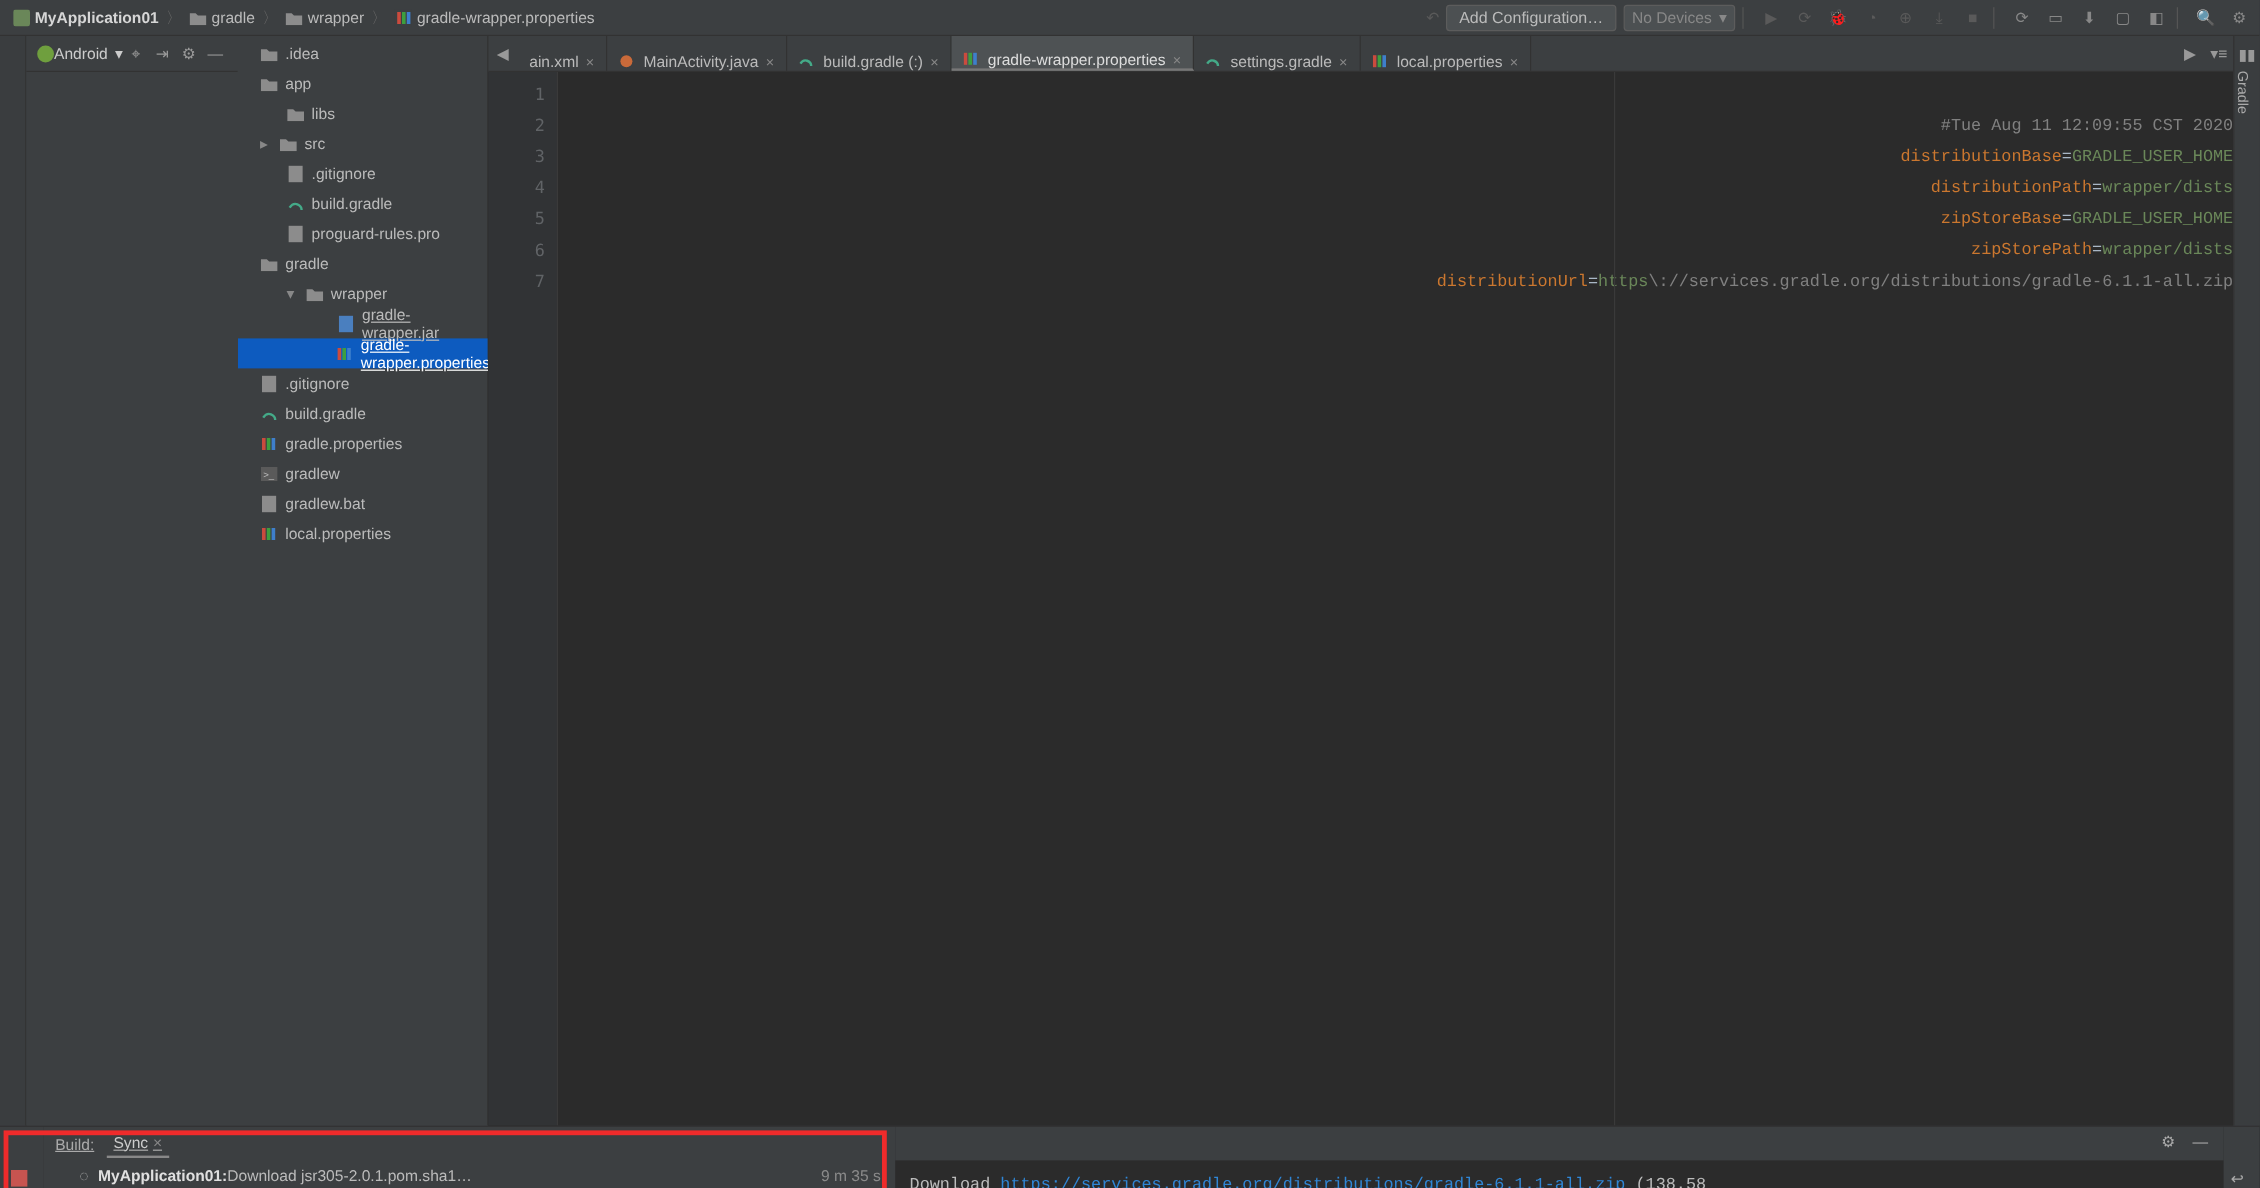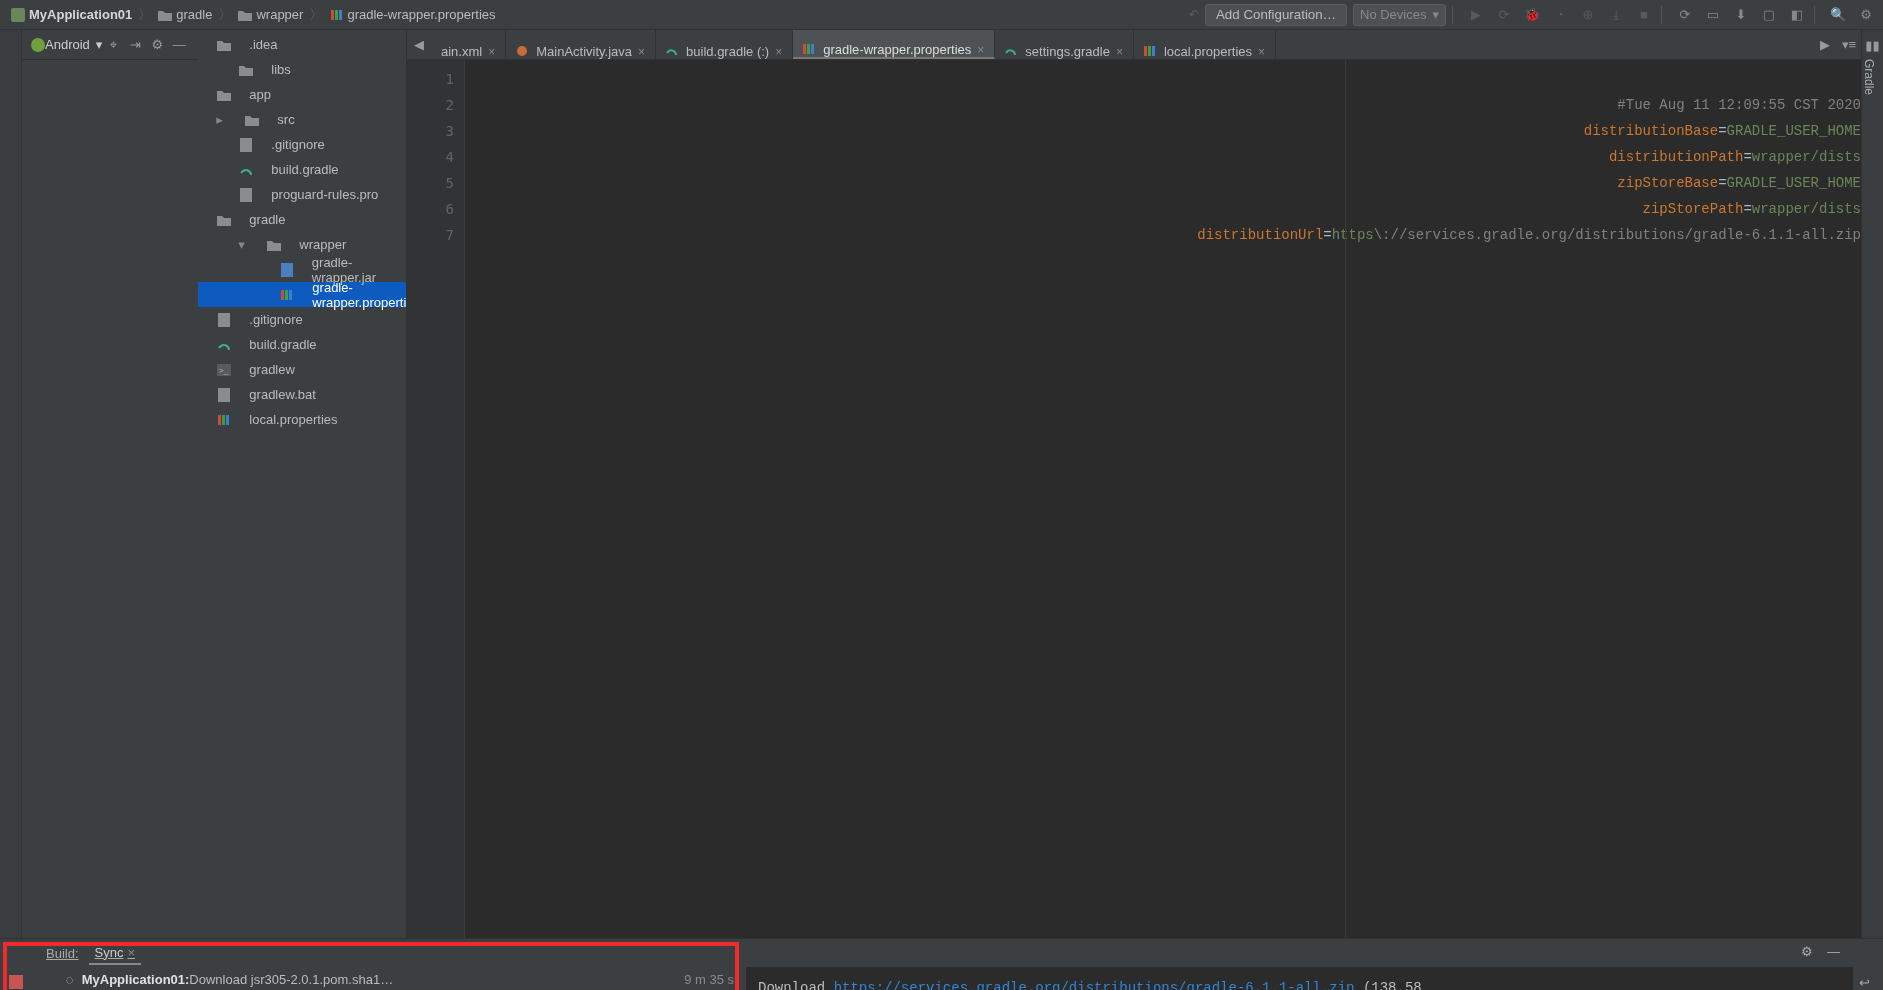--- a/index.html
+++ b/index.html
@@ -35,24 +35,24 @@
 .proj { width: 385px; background: #3c3f41; border-right: 1px solid #323232;
   display: flex; }
 .proj-hdr { height: 30px; display: flex; align-items: center; padding: 0 8px;
   border-bottom: 1px solid #323232; }
 .proj-hdr .ttl { color: #ccc; display: flex; align-items: center; gap: 6px;
   cursor: pointer; }
 .proj-hdr .ic { width: 22px; height: 22px; display: flex; align-items: center;
   justify-content: center; color: #999; cursor: pointer; }
 .tree { flex: 1; overflow: auto; padding-top: 2px; position: relative; }
 .tree .trow { height: 25px; display: flex; align-items: center;
-  padding-left: 18px; gap: 18px; color: #bbb; cursor: pointer; }
+  padding-left: 18px; gap: 6px; color: #bbb; cursor: pointer; }
 .tree .trow.selh { background: #0d5bbf; color: #fff; }
 .ind1 { padding-left: 40px !important; }
-.ind3 { padding-left: 82px !important; }
+.ind3 { padding-left: 82px !important; text-decoration: underline; }
 .fico { width: 15px; height: 15px; display: inline-flex; align-items: center;
   justify-content: center; }
 .exp { width: 10px; color: #888; }
 .tree::-webkit-scrollbar { width: 10px; }
 .tree::-webkit-scrollbar-thumb { background: #585858; border-radius: 5px; }
 
 
 .editor { flex: 1; min-width: 0; display: flex; flex-direction: column;
   background: #2b2b2b; }
 .tabs { height: 30px; display: flex; align-items: stretch; background: #3c3f41;
@@ -202,35 +202,35 @@
     </div>
     <div class="tree">
       <div class="trow">
           <span class="fico">
             <svg width="14" height="12">
               <path d="M0 2h5l2 2h7v8H0z" fill="#8c8c8c"></path>
             </svg>
           </span>
           <span>.idea</span>
         </div>
+      <div class="trow">
+          <span class="fico">
+            <svg width="14" height="12">
+              <path d="M0 2h5l2 2h7v8H0z" fill="#8c8c8c"></path>
+            </svg>
+          </span>
+          <span>app</span>
+        </div>
       <div class="trow ind1">
           <span class="fico">
             <svg width="14" height="12">
               <path d="M0 2h5l2 2h7v8H0z" fill="#8c8c8c"></path>
             </svg>
           </span>
           <span>libs</span>
-        </div>
-      <div class="trow">
-          <span class="fico">
-            <svg width="14" height="12">
-              <path d="M0 2h5l2 2h7v8H0z" fill="#8c8c8c"></path>
-            </svg>
-          </span>
-          <span>app</span>
         </div>
       <div class="trow">
           <span class="exp">▸</span>
           <span class="fico">
             <svg width="14" height="12">
               <path d="M0 2h5l2 2h7v8H0z" fill="#8c8c8c"></path>
             </svg>
           </span>
           <span>src</span>
         </div>
@@ -301,20 +301,30 @@
           </span>
           <span>.gitignore</span>
         </div>
       <div class="trow">
           <span class="fico">
             <svg width="14" height="14">
               <path d="M2 10c4-6 10-2 10 2" stroke="#4a8" fill="none" stroke-width="2"></path>
             </svg>
           </span>
           <span>build.gradle</span>
+        </div>
+      <div class="trow">
+          <span class="fico">
+            <svg width="14" height="14">
+              <rect x="1" y="2" width="3" height="10" fill="#cb4b3e"></rect>
+              <rect x="5" y="2" width="3" height="10" fill="#3e9f3e"></rect>
+              <rect x="9" y="2" width="3" height="10" fill="#3e7fcb"></rect>
+            </svg>
+          </span>
+          <span>gradle.properties</span>
         </div>
       <div class="trow">
           <span class="fico">
             <svg width="14" height="12">
               <rect width="14" height="12" fill="#5a5a5a"></rect>
               <text x="2" y="9" font-size="8" fill="#bbb">&gt;_</text>
             </svg>
           </span>
           <span>gradlew</span>
         </div>

